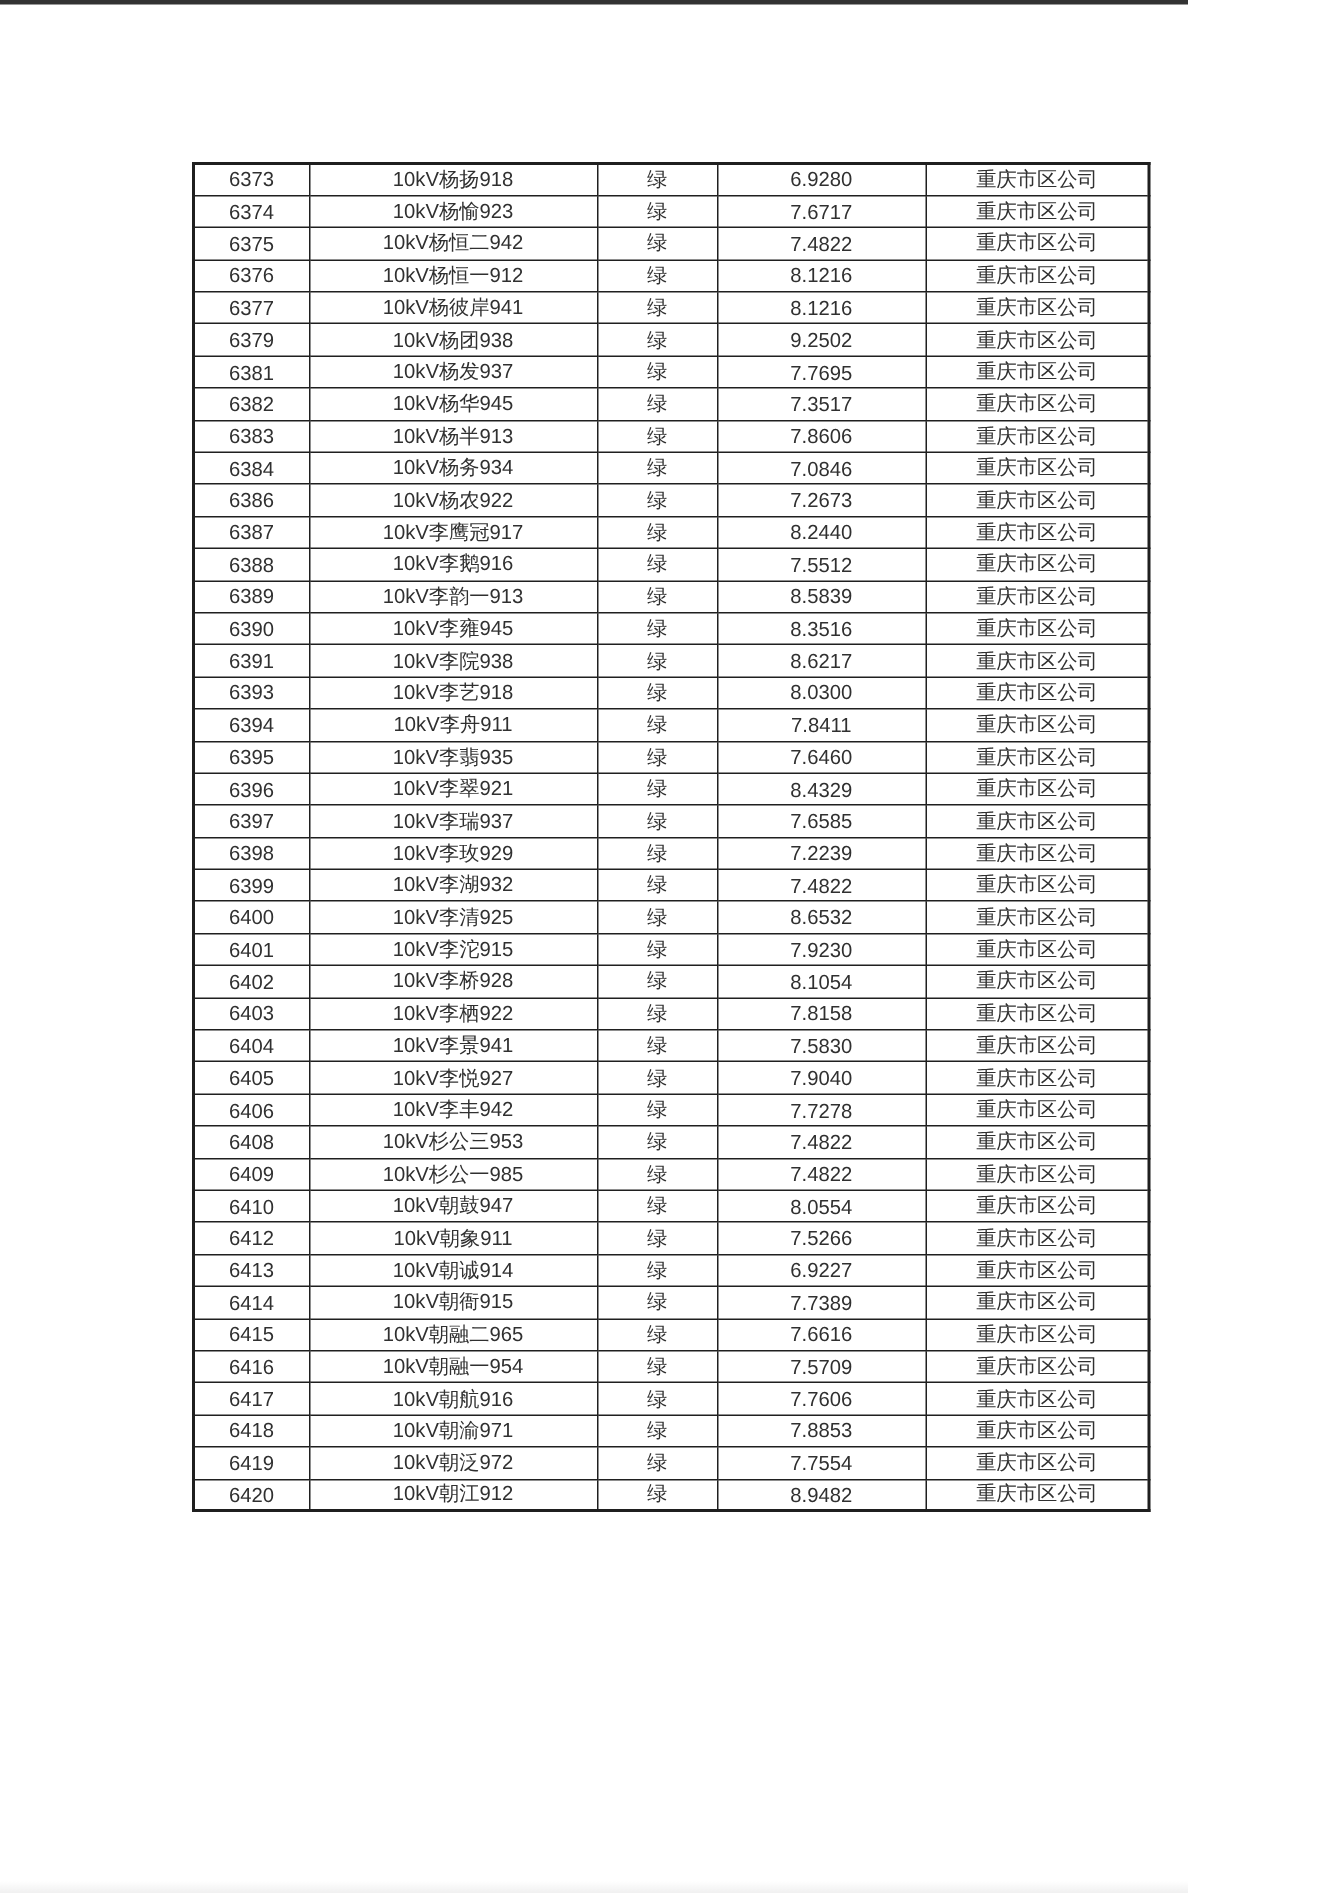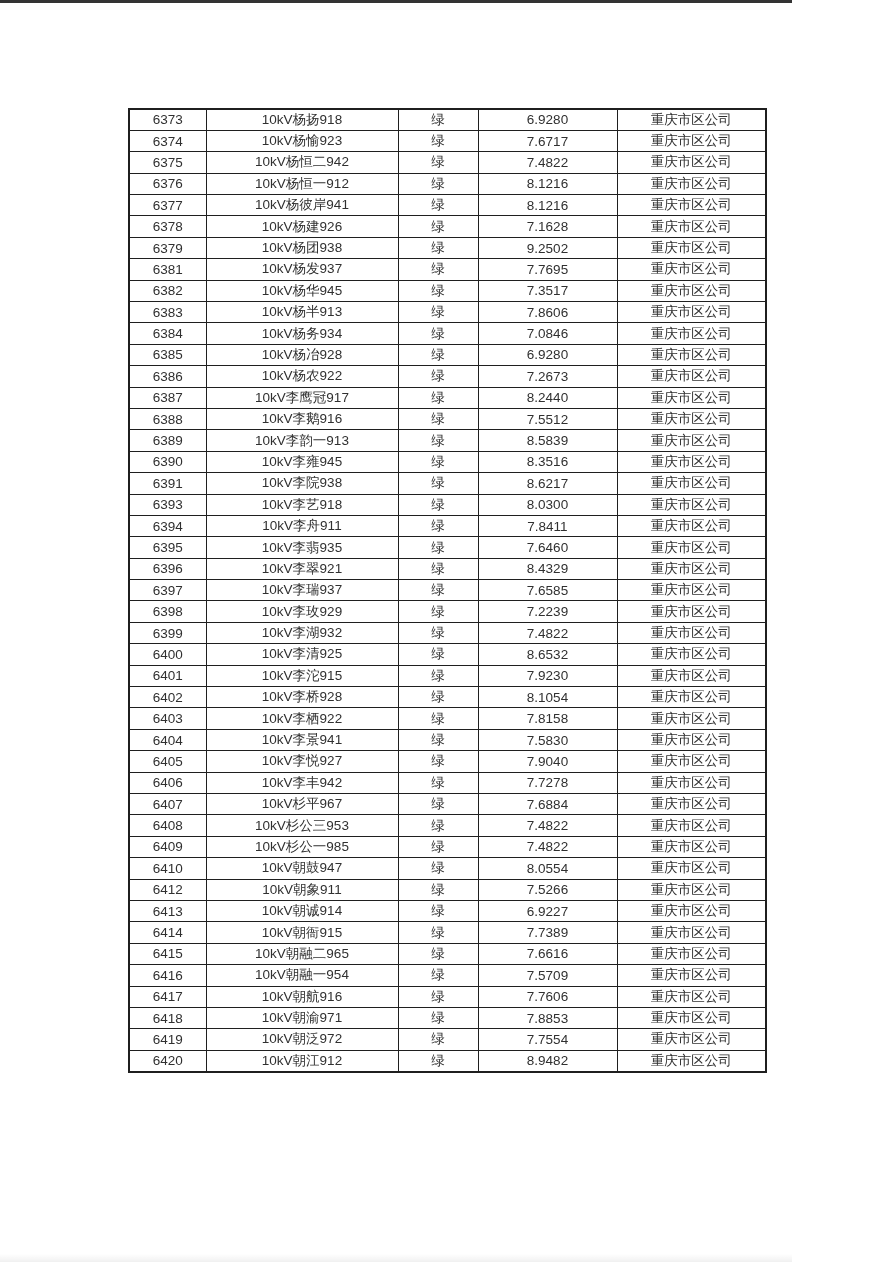--- a/index.html
+++ b/index.html
@@ -102,27 +102,20 @@
           <td>重庆市区公司</td>
         </tr>
         <tr>
           <td>6377</td>
           <td>10kV杨彼岸941</td>
           <td>绿</td>
           <td>8.1216</td>
           <td>重庆市区公司</td>
         </tr>
         <tr>
-          <td>6378</td>
-          <td>10kV杨建926</td>
-          <td>绿</td>
-          <td>7.1628</td>
-          <td>重庆市区公司</td>
-        </tr>
-        <tr>
           <td>6379</td>
           <td>10kV杨团938</td>
           <td>绿</td>
           <td>9.2502</td>
           <td>重庆市区公司</td>
         </tr>
         <tr>
           <td>6381</td>
           <td>10kV杨发937</td>
           <td>绿</td>
@@ -144,27 +137,20 @@
           <td>重庆市区公司</td>
         </tr>
         <tr>
           <td>6384</td>
           <td>10kV杨务934</td>
           <td>绿</td>
           <td>7.0846</td>
           <td>重庆市区公司</td>
         </tr>
         <tr>
-          <td>6385</td>
-          <td>10kV杨冶928</td>
-          <td>绿</td>
-          <td>6.9280</td>
-          <td>重庆市区公司</td>
-        </tr>
-        <tr>
           <td>6386</td>
           <td>10kV杨农922</td>
           <td>绿</td>
           <td>7.2673</td>
           <td>重庆市区公司</td>
         </tr>
         <tr>
           <td>6387</td>
           <td>10kV李鹰冠917</td>
           <td>绿</td>
@@ -288,27 +274,20 @@
           <td>10kV李悦927</td>
           <td>绿</td>
           <td>7.9040</td>
           <td>重庆市区公司</td>
         </tr>
         <tr>
           <td>6406</td>
           <td>10kV李丰942</td>
           <td>绿</td>
           <td>7.7278</td>
-          <td>重庆市区公司</td>
-        </tr>
-        <tr>
-          <td>6407</td>
-          <td>10kV杉平967</td>
-          <td>绿</td>
-          <td>7.6884</td>
           <td>重庆市区公司</td>
         </tr>
         <tr>
           <td>6408</td>
           <td>10kV杉公三953</td>
           <td>绿</td>
           <td>7.4822</td>
           <td>重庆市区公司</td>
         </tr>
         <tr>

